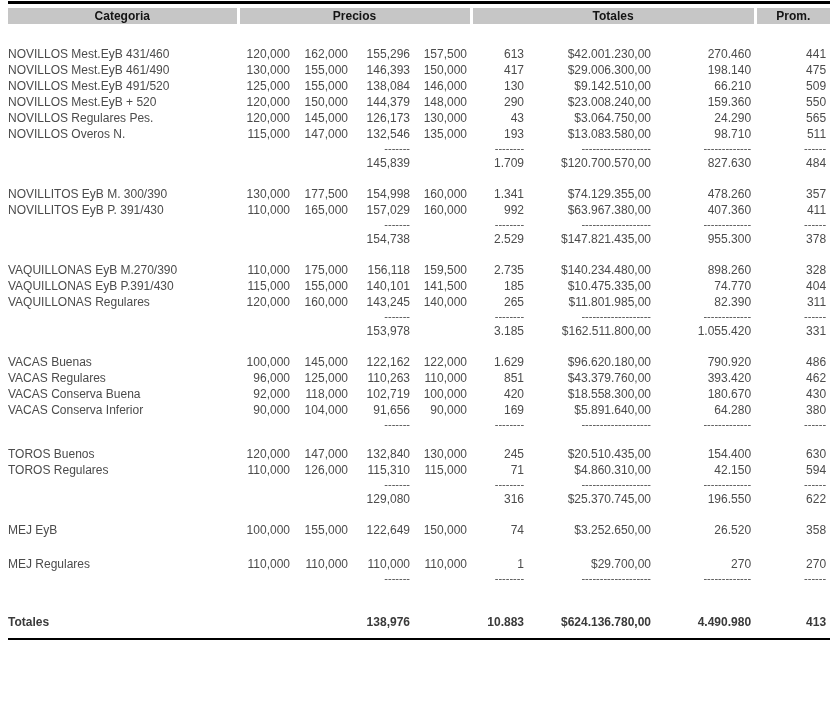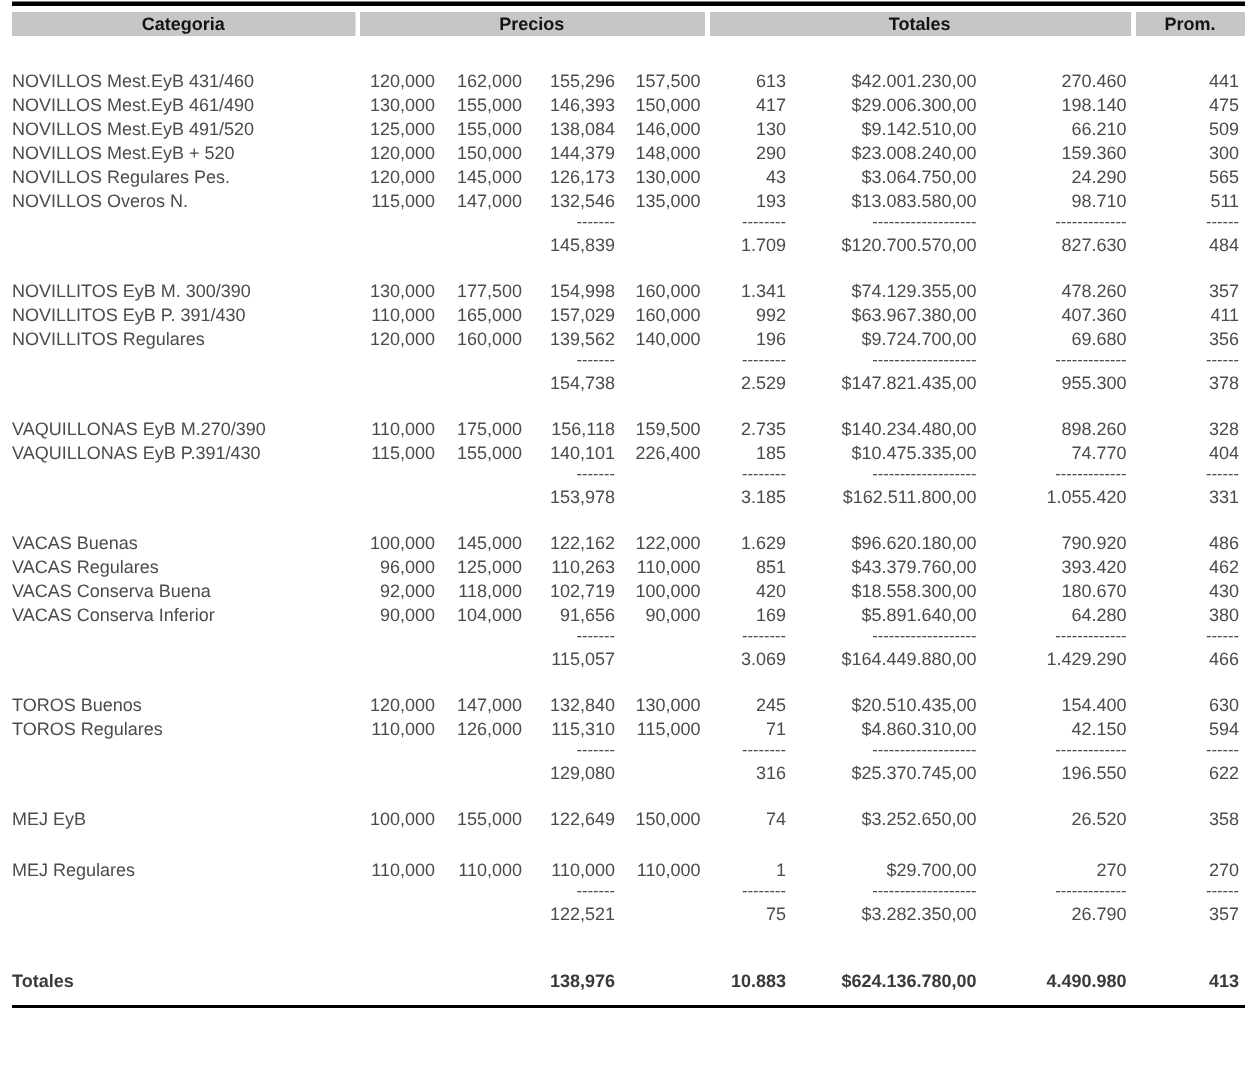--- a/index.html
+++ b/index.html
@@ -89,21 +89,21 @@
         </tr>
         <tr class="data">
           <td class="cat">NOVILLOS Mest.EyB + 520</td>
           <td class="num">120,000</td>
           <td class="num">150,000</td>
           <td class="num">144,379</td>
           <td class="num">148,000</td>
           <td class="num">290</td>
           <td class="num">$23.008.240,00</td>
           <td class="num">159.360</td>
-          <td class="num">300</td>
+          <td class="num">550</td>
         </tr>
         <tr class="data">
           <td class="cat">NOVILLOS Regulares Pes.</td>
           <td class="num">120,000</td>
           <td class="num">145,000</td>
           <td class="num">126,173</td>
           <td class="num">130,000</td>
           <td class="num">43</td>
           <td class="num">$3.064.750,00</td>
           <td class="num">24.290</td>
@@ -160,31 +160,20 @@
           <td class="cat">NOVILLITOS EyB P. 391/430</td>
           <td class="num">110,000</td>
           <td class="num">165,000</td>
           <td class="num">157,029</td>
           <td class="num">160,000</td>
           <td class="num">992</td>
           <td class="num">$63.967.380,00</td>
           <td class="num">407.360</td>
           <td class="num">411</td>
         </tr>
-        <tr class="data">
-          <td class="cat">NOVILLITOS Regulares</td>
-          <td class="num">120,000</td>
-          <td class="num">160,000</td>
-          <td class="num">139,562</td>
-          <td class="num">140,000</td>
-          <td class="num">196</td>
-          <td class="num">$9.724.700,00</td>
-          <td class="num">69.680</td>
-          <td class="num">356</td>
-        </tr>
         <tr class="dash">
           <td class="cat"></td>
           <td class="num"></td>
           <td class="num"></td>
           <td class="num">-------</td>
           <td class="num"></td>
           <td class="num">--------</td>
           <td class="num">-------------------</td>
           <td class="num">-------------</td>
           <td class="num">------</td>
@@ -212,25 +201,36 @@
           <td class="num">2.735</td>
           <td class="num">$140.234.480,00</td>
           <td class="num">898.260</td>
           <td class="num">328</td>
         </tr>
         <tr class="data">
           <td class="cat">VAQUILLONAS EyB P.391/430</td>
           <td class="num">115,000</td>
           <td class="num">155,000</td>
           <td class="num">140,101</td>
-          <td class="num">226,400</td>
+          <td class="num">141,500</td>
           <td class="num">185</td>
           <td class="num">$10.475.335,00</td>
           <td class="num">74.770</td>
           <td class="num">404</td>
+        </tr>
+        <tr class="data">
+          <td class="cat">VAQUILLONAS Regulares</td>
+          <td class="num">120,000</td>
+          <td class="num">160,000</td>
+          <td class="num">143,245</td>
+          <td class="num">140,000</td>
+          <td class="num">265</td>
+          <td class="num">$11.801.985,00</td>
+          <td class="num">82.390</td>
+          <td class="num">311</td>
         </tr>
         <tr class="dash">
           <td class="cat"></td>
           <td class="num"></td>
           <td class="num"></td>
           <td class="num">-------</td>
           <td class="num"></td>
           <td class="num">--------</td>
           <td class="num">-------------------</td>
           <td class="num">-------------</td>
@@ -298,31 +298,20 @@
           <td class="cat"></td>
           <td class="num"></td>
           <td class="num"></td>
           <td class="num">-------</td>
           <td class="num"></td>
           <td class="num">--------</td>
           <td class="num">-------------------</td>
           <td class="num">-------------</td>
           <td class="num">------</td>
         </tr>
-        <tr class="subtotal">
-          <td class="cat"></td>
-          <td class="num"></td>
-          <td class="num"></td>
-          <td class="num">115,057</td>
-          <td class="num"></td>
-          <td class="num">3.069</td>
-          <td class="num">$164.449.880,00</td>
-          <td class="num">1.429.290</td>
-          <td class="num">466</td>
-        </tr>
         <tr class="gap">
           <td class="cat" colspan="9"></td>
         </tr>
         <tr class="data">
           <td class="cat">TOROS Buenos</td>
           <td class="num">120,000</td>
           <td class="num">147,000</td>
           <td class="num">132,840</td>
           <td class="num">130,000</td>
           <td class="num">245</td>
@@ -395,31 +384,20 @@
           <td class="cat"></td>
           <td class="num"></td>
           <td class="num"></td>
           <td class="num">-------</td>
           <td class="num"></td>
           <td class="num">--------</td>
           <td class="num">-------------------</td>
           <td class="num">-------------</td>
           <td class="num">------</td>
         </tr>
-        <tr class="subtotal">
-          <td class="cat"></td>
-          <td class="num"></td>
-          <td class="num"></td>
-          <td class="num">122,521</td>
-          <td class="num"></td>
-          <td class="num">75</td>
-          <td class="num">$3.282.350,00</td>
-          <td class="num">26.790</td>
-          <td class="num">357</td>
-        </tr>
         <tr class="gap">
           <td class="cat" colspan="9"></td>
         </tr>
         <tr class="pregrand">
           <td class="cat" colspan="9"></td>
         </tr>
         <tr class="grand">
           <td class="cat">Totales</td>
           <td class="num"></td>
           <td class="num"></td>

